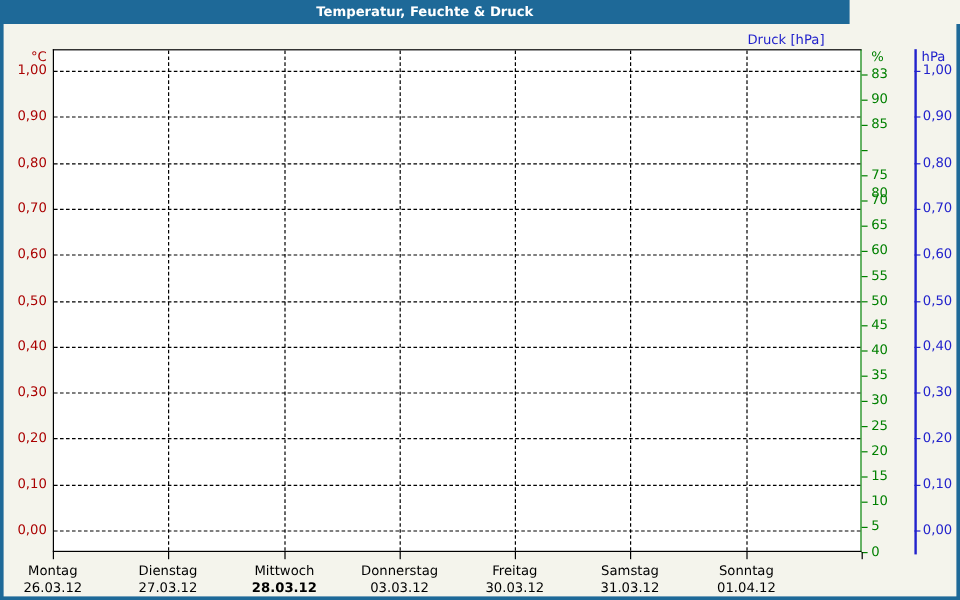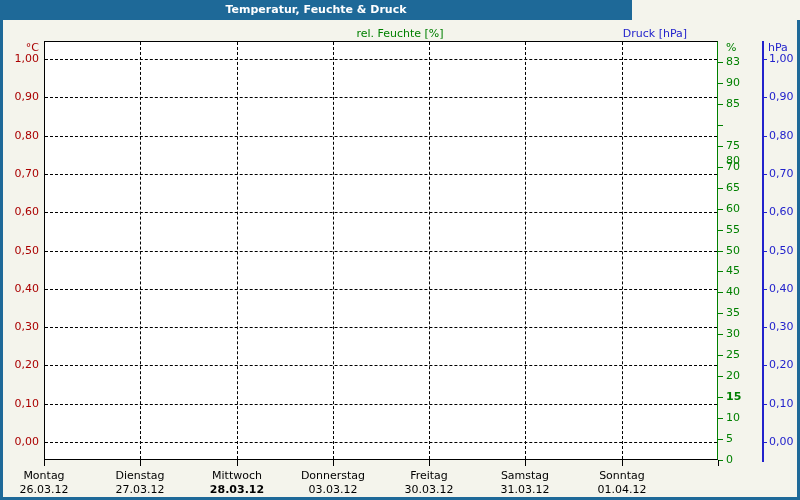--- a/index.html
+++ b/index.html
@@ -3,21 +3,21 @@
 <meta charset="utf-8">
 <style>
   html,body { margin:0; padding:0; background:#d0d0d0; }
   .window {
     position:relative; width:800px; height:500px; overflow:hidden;
     background:#F4F4EC;
     font-family:"DejaVu Sans","Liberation Sans",sans-serif;
     font-size:11px; color:#000;
   }
   .titlebar {
-    position:absolute; left:0; top:0; width:632px; height:20px;
+    position:absolute; left:0; top:0; width:708px; height:20px;
     background:#1E6998; color:#FFFFFF; font-weight:bold;
     text-align:center; line-height:20px; font-size:11px;
   }
   .wborder { position:absolute; background:#1E6998; }
   .wborder.left   { left:0; top:20px; width:3px; bottom:0; }
   .wborder.right  { right:0; top:20px; width:3px; bottom:0; }
   .wborder.bottom { left:0; bottom:0; width:800px; height:3px; }
   .legend { position:absolute; top:27px; width:130px; text-align:center; line-height:13px; }
   .legend.l-temp  { left:80px;  color:#AA0000; }
   .legend.l-hum   { left:335px; color:#008000; }
@@ -48,21 +48,20 @@
 <body>
 
 <div class="window">
   <div class="titlebar">
     <span>Temperatur, Feuchte &amp; Druck</span>
   </div>
   <div class="wborder left"></div>
   <div class="wborder right"></div>
   <div class="wborder bottom"></div>
 
-  <div class="legend l-hum">rel. Feuchte [%]</div>
   <div class="legend l-press">Druck [hPa]</div>
 
   <div class="unit unit-c">°C</div>
   <div class="unit unit-pct">%</div>
   <div class="unit unit-hpa">hPa</div>
 
   <div class="plot" id="plot">
       <div class="hgrid" style="top: 17px;"></div>
       <div class="hgrid" style="top: 55px;"></div>
       <div class="hgrid" style="top: 94px;"></div>
@@ -120,21 +119,21 @@
       <div class="plab" style="top: 285px;">40</div>
       <div class="ptick" style="top: 313px;"></div>
       <div class="plab" style="top: 306px;">35</div>
       <div class="ptick" style="top: 334px;"></div>
       <div class="plab" style="top: 327px;">30</div>
       <div class="ptick" style="top: 355px;"></div>
       <div class="plab" style="top: 348px;">25</div>
       <div class="ptick" style="top: 376px;"></div>
       <div class="plab" style="top: 369px;">20</div>
       <div class="ptick" style="top: 397px;"></div>
-      <div class="plab" style="top: 390px; font-weight: bold;">15</div>
+      <div class="plab" style="top: 390px;">15</div>
       <div class="ptick" style="top: 418px;"></div>
       <div class="plab" style="top: 411px;">10</div>
       <div class="ptick" style="top: 439px;"></div>
       <div class="plab" style="top: 432px;">5</div>
       <div class="ptick" style="top: 460px;"></div>
       <div class="plab" style="top: 453px;">0</div>
       <div class="btick" style="top: 59px;"></div>
       <div class="blab" style="top: 52px;">1,00</div>
       <div class="btick" style="top: 97px;"></div>
       <div class="blab" style="top: 90px;">0,90</div>

